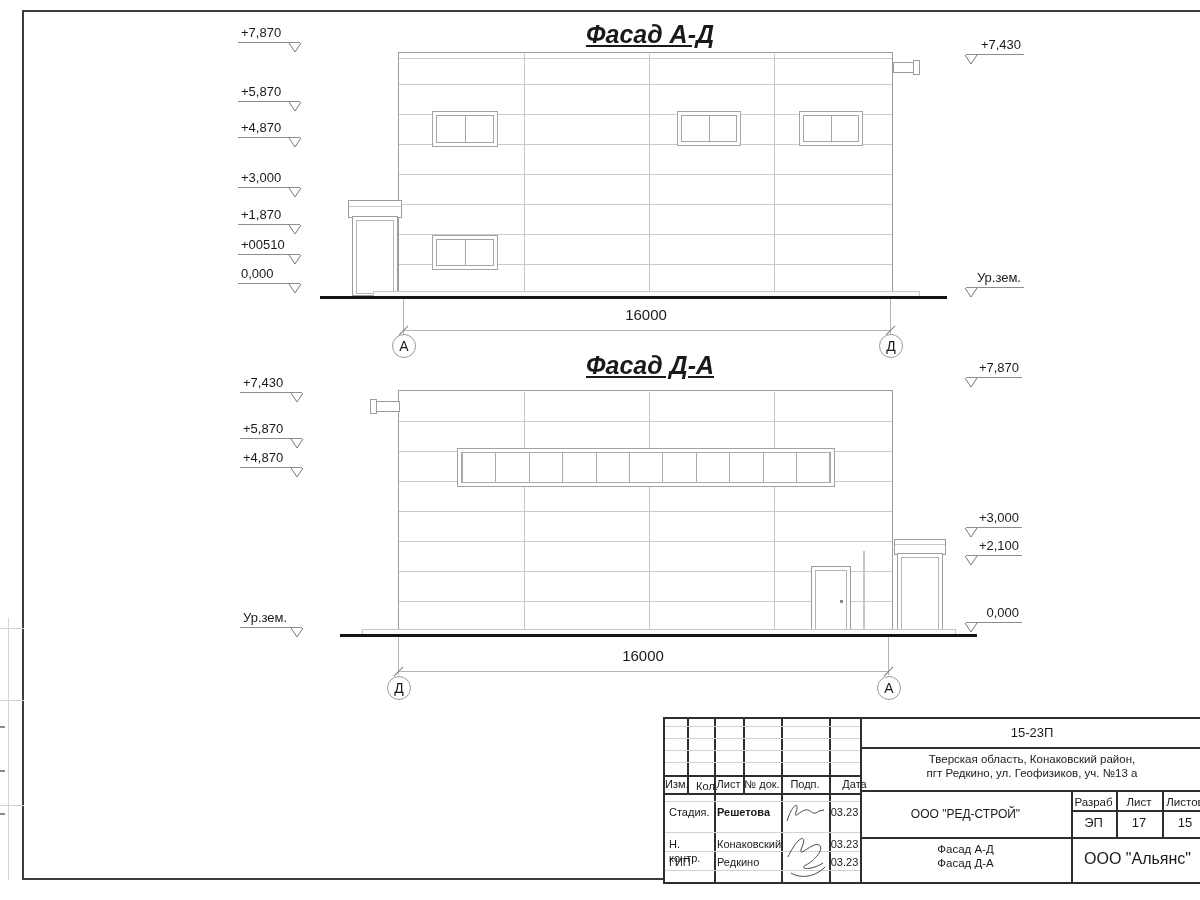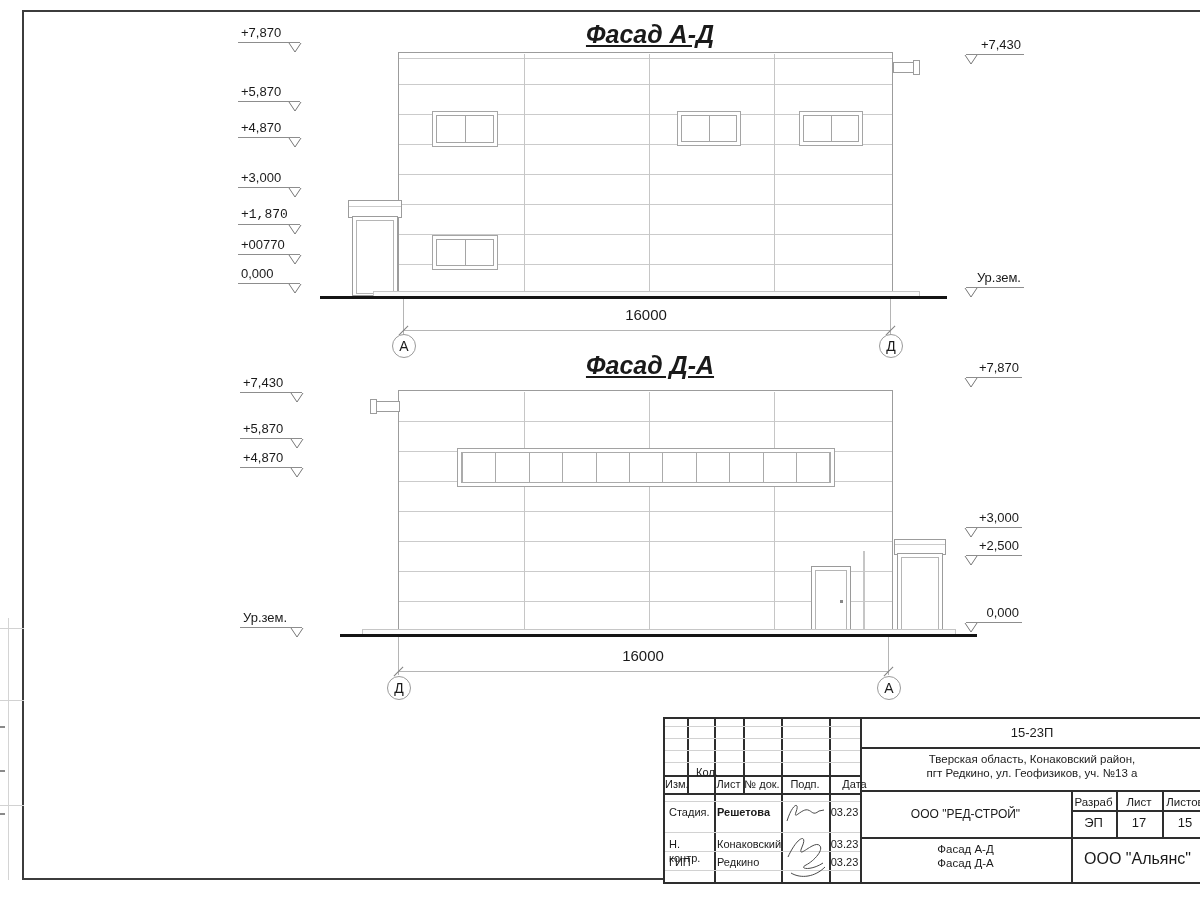--- a/index.html
+++ b/index.html
@@ -122,28 +122,28 @@
     <svg width="14" height="11" viewBox="0 0 14 11">
         <path d="M1 1 L7 10 L13 1" fill="none" stroke="#777" stroke-width="1"></path>
       </svg>
   </div>
   <div class="lvl vr" style="left:238px;top:170px;width:62px;">
     <span class="t">+3,000</span>
     <svg width="14" height="11" viewBox="0 0 14 11">
         <path d="M1 1 L7 10 L13 1" fill="none" stroke="#777" stroke-width="1"></path>
       </svg>
   </div>
-  <div class="lvl vr" style="left:238px;top:207px;width:62px;font-family:Liberation Mono, monospace;">
+  <div class="lvl vr" style="left:238px;top:207px;width:62px;">
     <span class="t">+1,870</span>
     <svg width="14" height="11" viewBox="0 0 14 11">
         <path d="M1 1 L7 10 L13 1" fill="none" stroke="#777" stroke-width="1"></path>
       </svg>
   </div>
   <div class="lvl vr" style="left:238px;top:237px;width:62px;">
-    <span class="t">+00770</span>
+    <span class="t">+00510</span>
     <svg width="14" height="11" viewBox="0 0 14 11">
         <path d="M1 1 L7 10 L13 1" fill="none" stroke="#777" stroke-width="1"></path>
       </svg>
   </div>
   <div class="lvl vr" style="left:238px;top:266px;width:62px;">
     <span class="t">0,000</span>
     <svg width="14" height="11" viewBox="0 0 14 11">
         <path d="M1 1 L7 10 L13 1" fill="none" stroke="#777" stroke-width="1"></path>
       </svg>
   </div>
@@ -231,21 +231,21 @@
         <path d="M1 1 L7 10 L13 1" fill="none" stroke="#777" stroke-width="1"></path>
       </svg>
   </div>
   <div class="lvl vl" style="left:966px;top:510px;width:56px;">
     <span class="t">+3,000</span>
     <svg width="14" height="11" viewBox="0 0 14 11">
         <path d="M1 1 L7 10 L13 1" fill="none" stroke="#777" stroke-width="1"></path>
       </svg>
   </div>
   <div class="lvl vl" style="left:966px;top:538px;width:56px;">
-    <span class="t">+2,500</span>
+    <span class="t">+2,100</span>
     <svg width="14" height="11" viewBox="0 0 14 11">
         <path d="M1 1 L7 10 L13 1" fill="none" stroke="#777" stroke-width="1"></path>
       </svg>
   </div>
   <div class="lvl vl" style="left:966px;top:605px;width:56px;">
     <span class="t">0,000</span>
     <svg width="14" height="11" viewBox="0 0 14 11">
         <path d="M1 1 L7 10 L13 1" fill="none" stroke="#777" stroke-width="1"></path>
       </svg>
   </div>
@@ -272,21 +272,21 @@
     <div class="lh" style="left:0;top:7px;width:195px;"></div>
     <div class="lh" style="left:0;top:19px;width:195px;"></div>
     <div class="lh" style="left:0;top:31px;width:195px;"></div>
     <div class="lh" style="left:0;top:43px;width:195px;"></div>
     <div class="lh" style="left:0;top:82px;width:195px;"></div>
     <div class="lh" style="left:0;top:113px;width:195px;"></div>
     <div class="lh" style="left:0;top:132px;width:195px;"></div>
     <div class="lh" style="left:0;top:151px;width:195px;"></div>
 
     <div class="tbt c" style="left:0;top:58px;width:22px;">Изм.</div>
-    <div class="tbt c" style="left:22px;top:46px;width:40px;">Кол.</div>
+    <div class="tbt c" style="left:22px;top:60px;width:40px;">Кол.</div>
     <div class="tbt c" style="left:49px;top:58px;width:29px;">Лист</div>
     <div class="tbt c" style="left:78px;top:58px;width:38px;">№ док.</div>
     <div class="tbt c" style="left:116px;top:58px;width:48px;">Подп.</div>
     <div class="tbt c" style="left:164px;top:58px;width:51px;">Дата</div>
 
     <div class="tbt" style="left:4px;top:86px;width:44px;">Стадия.</div>
     <div class="tbt" style="left:52px;top:86px;width:62px;font-weight:bold;">Решетова</div>
     <div class="tbt c" style="left:164px;top:86px;width:31px;">03.23</div>
     <div class="tbt" style="left:4px;top:118px;width:24px;">Н. контр.</div>
     <div class="tbt" style="left:52px;top:118px;width:70px;">Конаковский</div>

